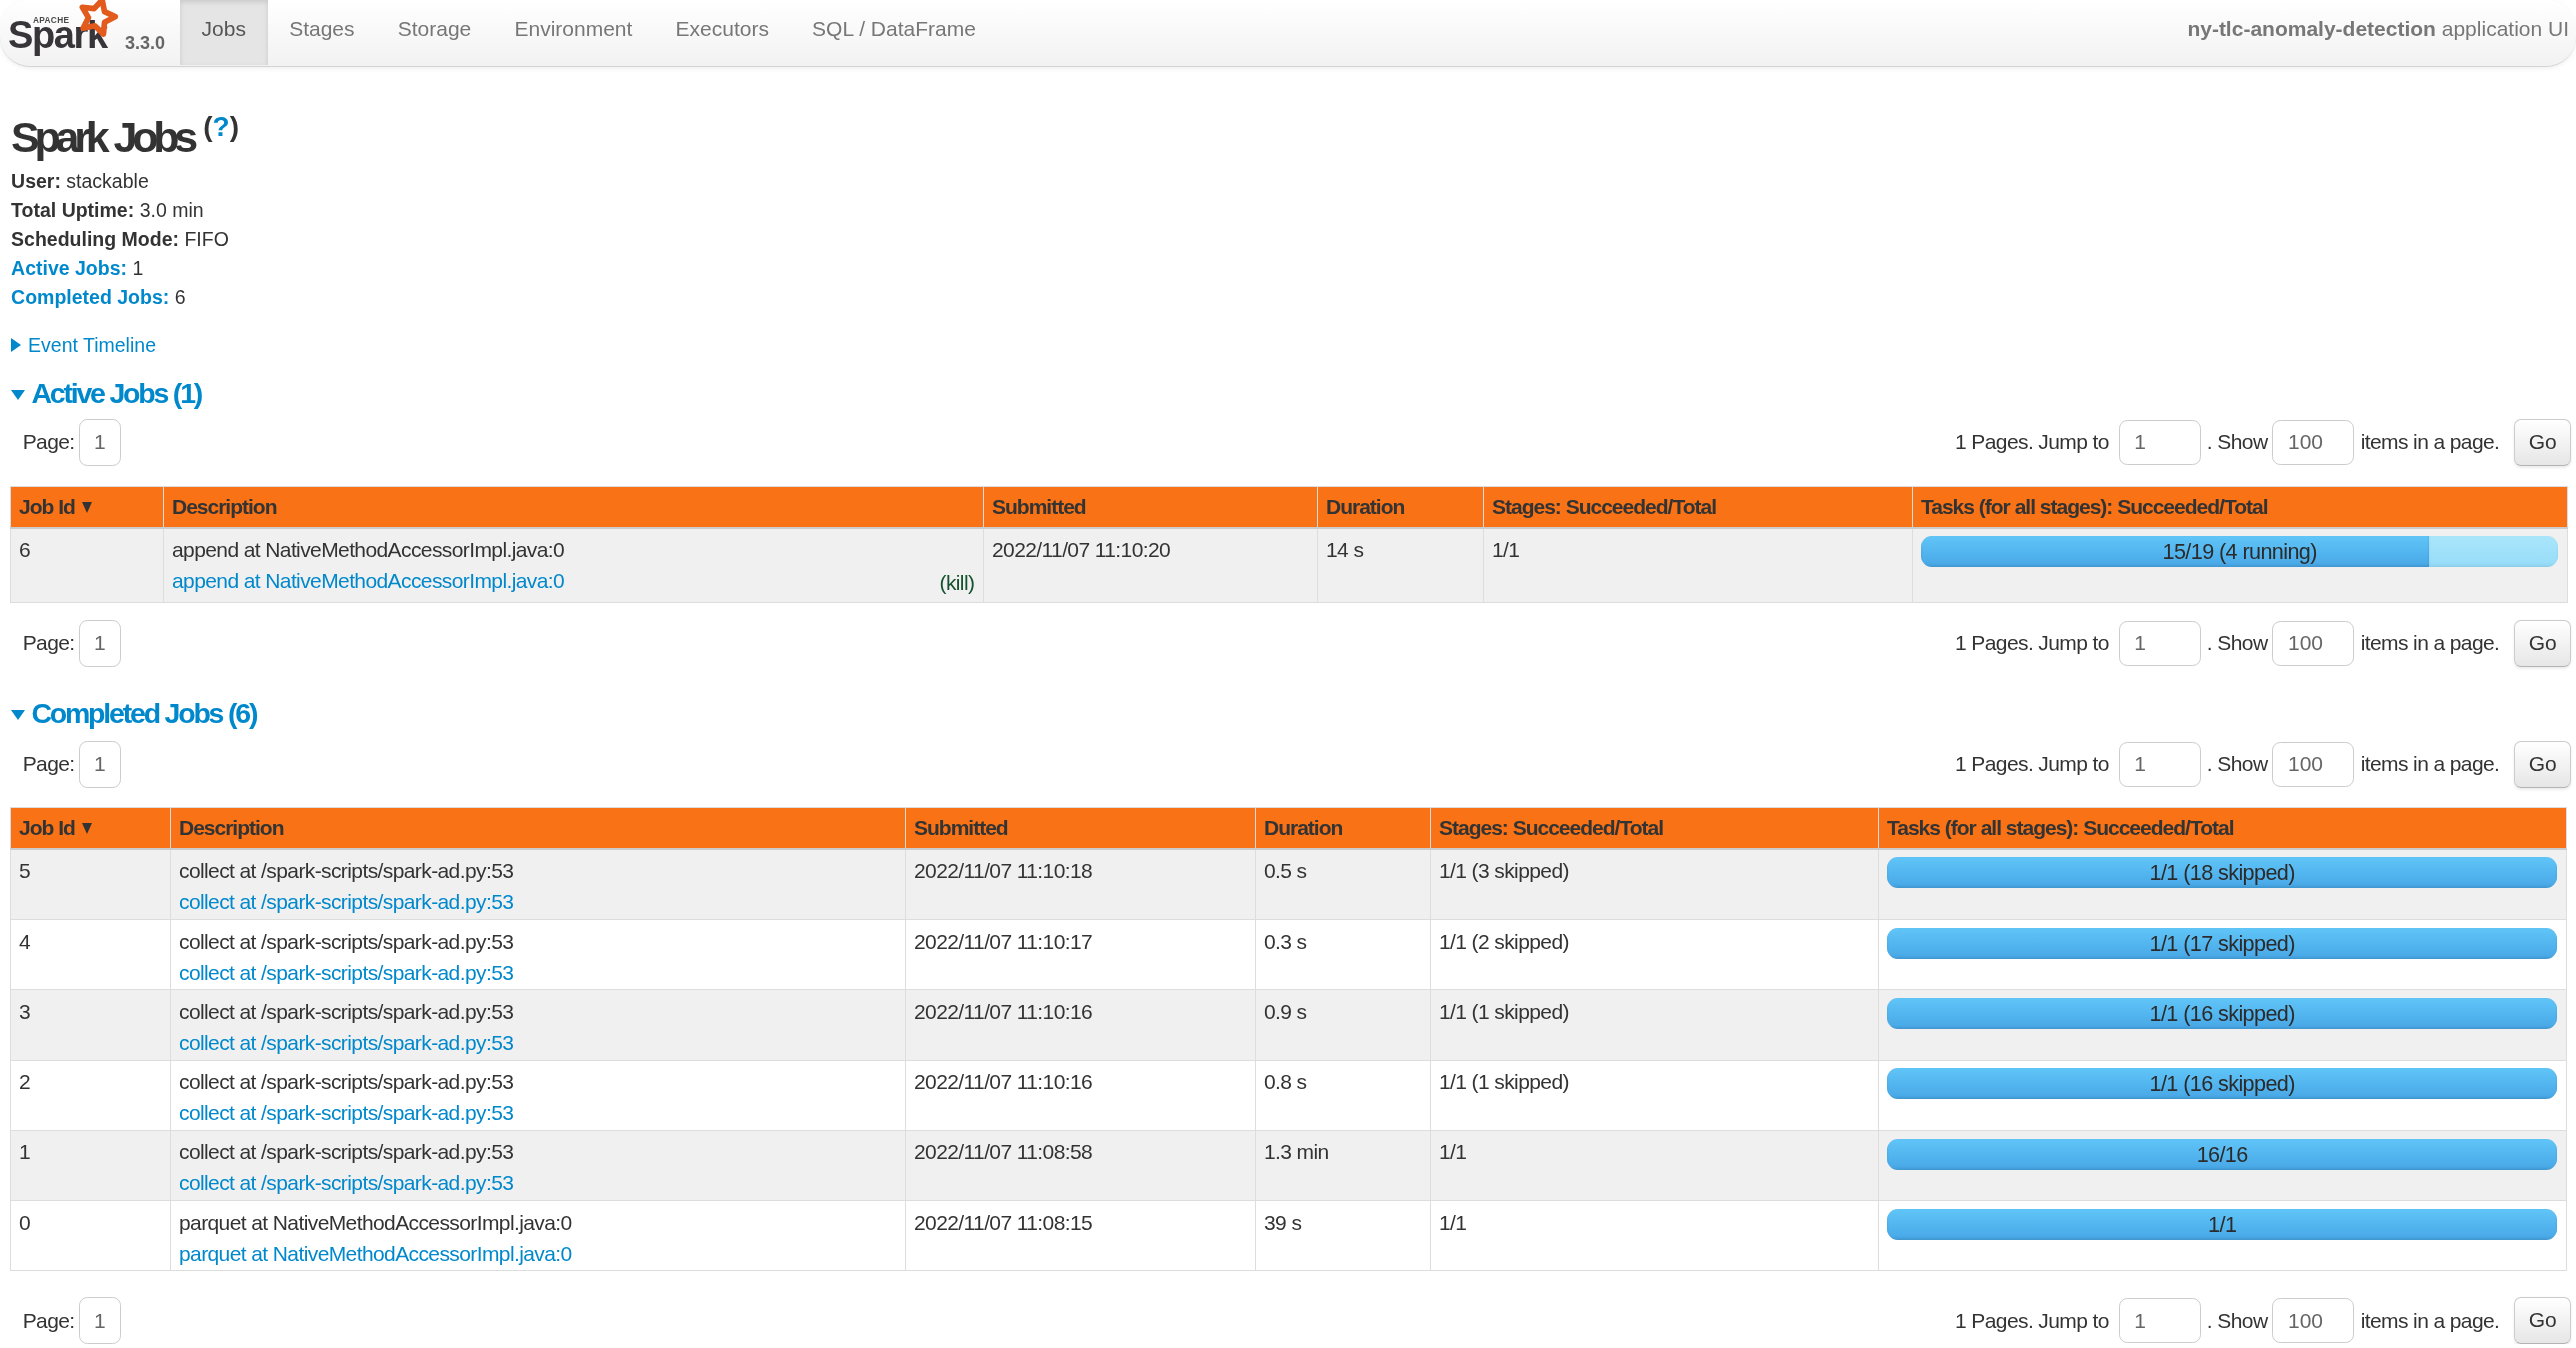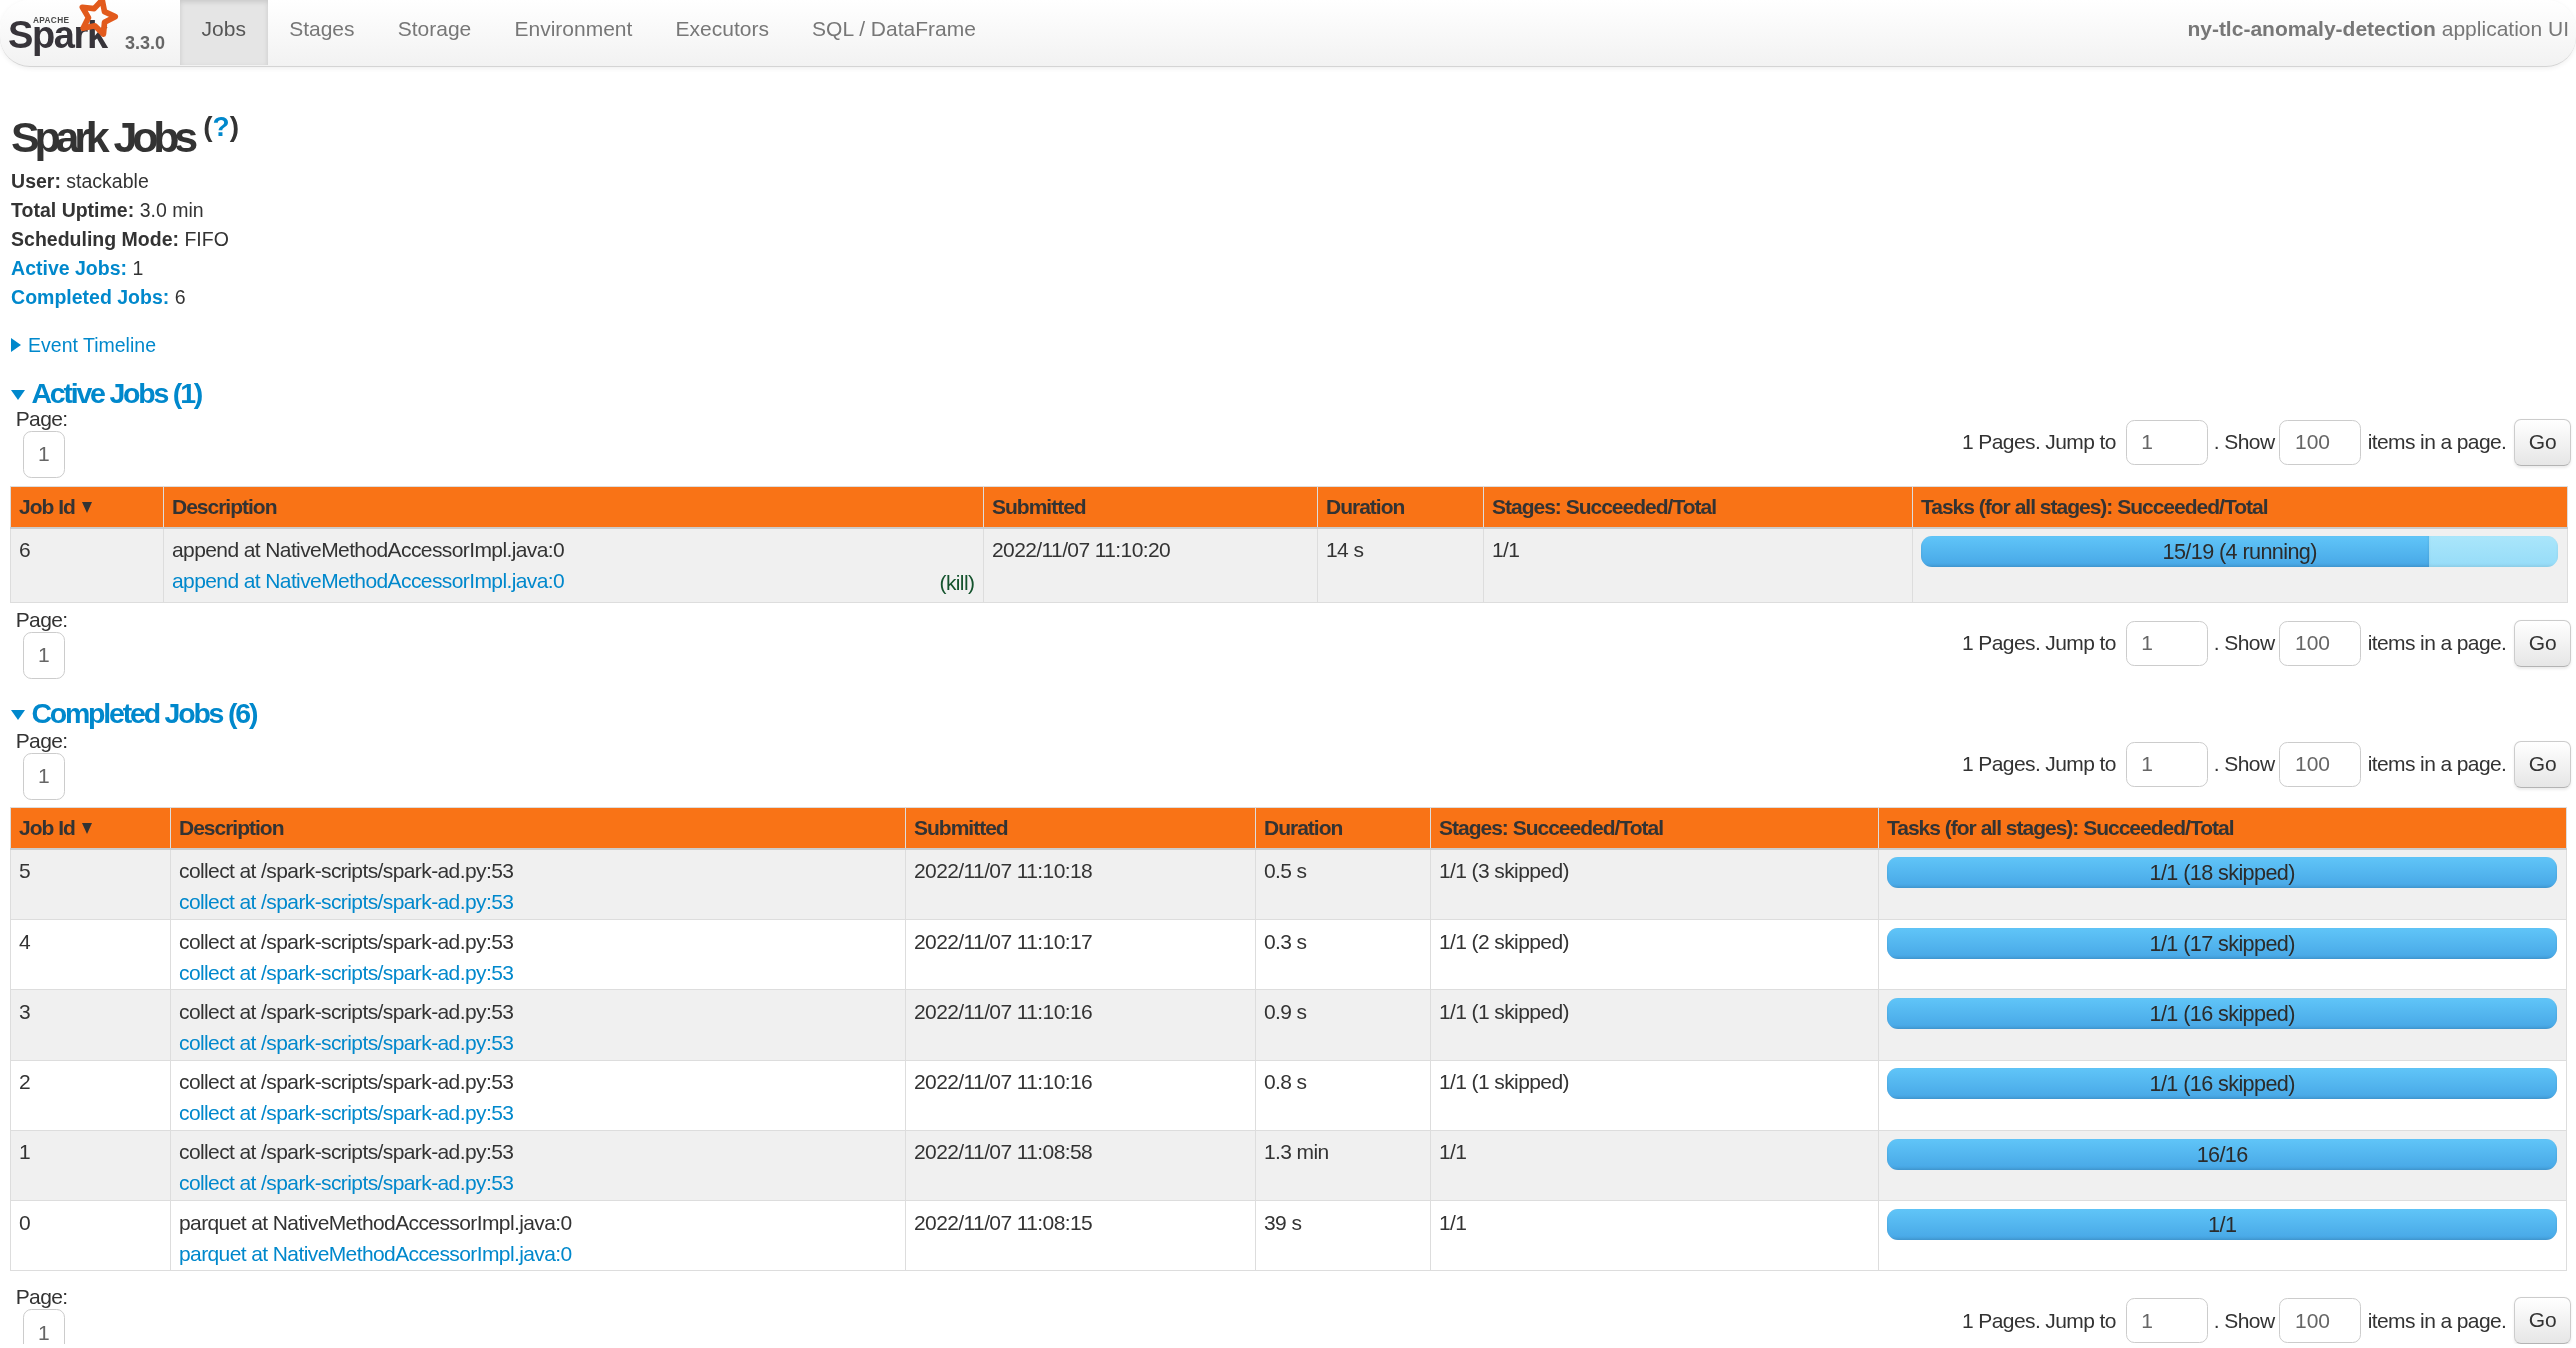--- a/index.html
+++ b/index.html
@@ -66,37 +66,37 @@
 h4.section {
   margin: 21px 0 0 1.4px; font-size: 28.5px; font-weight: bold; line-height: 30px; letter-spacing: -2.2px;
 }
 h4.section a { color: #0088cc; }
 
 
 .pagerow {
   display: flex; justify-content: space-between; align-items: center;
   height: 47px; font-size: 21px; letter-spacing: -0.6px; margin-right: -4.9px;
 }
-.pagerow .left { display: flex; align-items: center; margin-left: 6px; flex-direction: column; }
+.pagerow .left { display: flex; align-items: center; margin-left: 13px; }
 .pagerow .left .lbl { font-size: 21px; }
 .pagerow input.pg {
   width: 42px; height: 47px; border: 1.4px solid #ccc; border-radius: 8.3px;
   font-family: "Liberation Sans", sans-serif;
   font-size: 21px; color: #666; text-align: center; margin-left: 4.2px; outline: none; letter-spacing: 0;
   padding: 0;
 }
 .pagerow .right { display: flex; align-items: center; }
 .pagerow input.jmp {
   width: 82px; height: 45px; border: 1.4px solid #ccc; border-radius: 8.3px;
   font-family: "Liberation Sans", sans-serif;
   font-size: 21px; color: #666; text-align: left; padding: 0 0 0 14.6px; outline: none; letter-spacing: 0;
 }
 .pagerow .sp2 { margin: 0 4.9px 0 6.3px; }
 .gobtn {
-  width: 57px; height: 47px; margin-left: 3px;
+  width: 57px; height: 47px; margin-left: 10px;
   border: 1.4px solid #ccc; border-bottom-color: #b3b3b3; border-radius: 7px;
   background: linear-gradient(to bottom, #ffffff, #e6e6e6);
   font-family: "Liberation Sans", sans-serif;
   font-size: 21px; color: #333; text-align: center; line-height: 43px; letter-spacing: 0;
   box-shadow: inset 0 1.4px 0 rgba(255,255,255,.2), 0 1.4px 2.8px rgba(0,0,0,.08);
 }
 
 
 table.jobs {
   width: 100%; border-collapse: collapse; table-layout: fixed;

